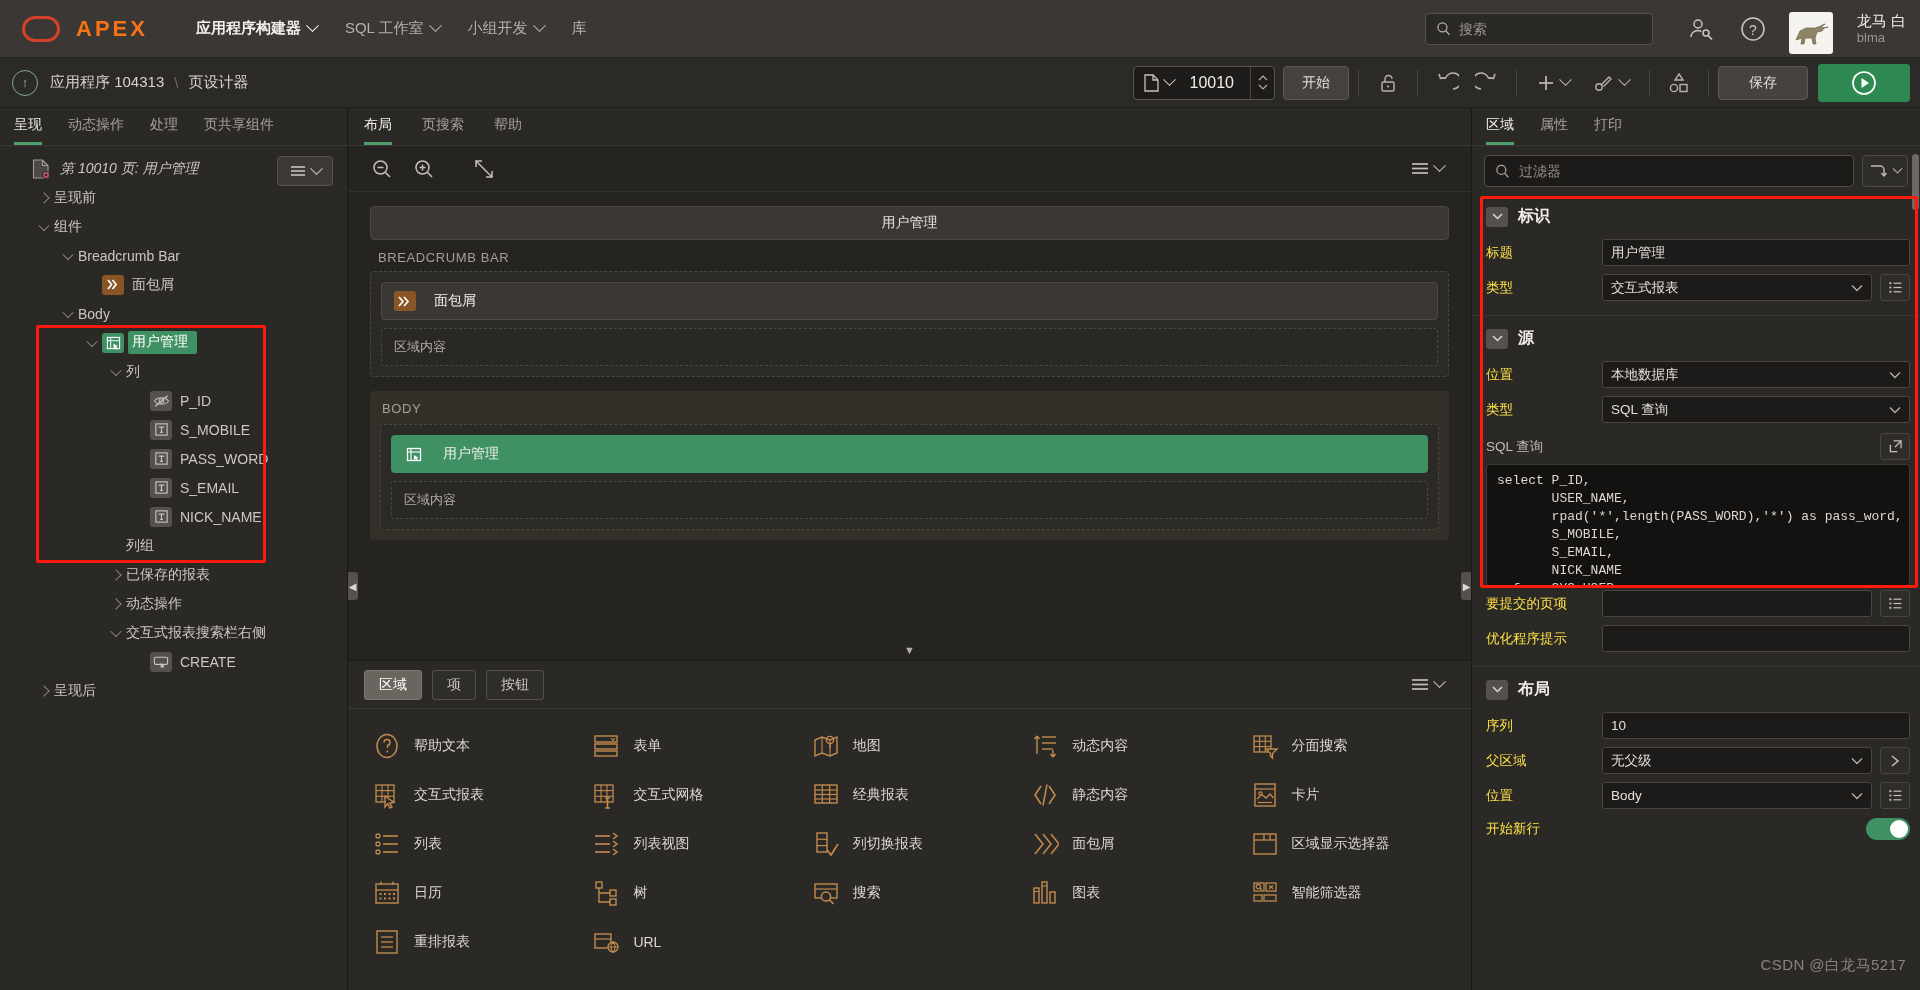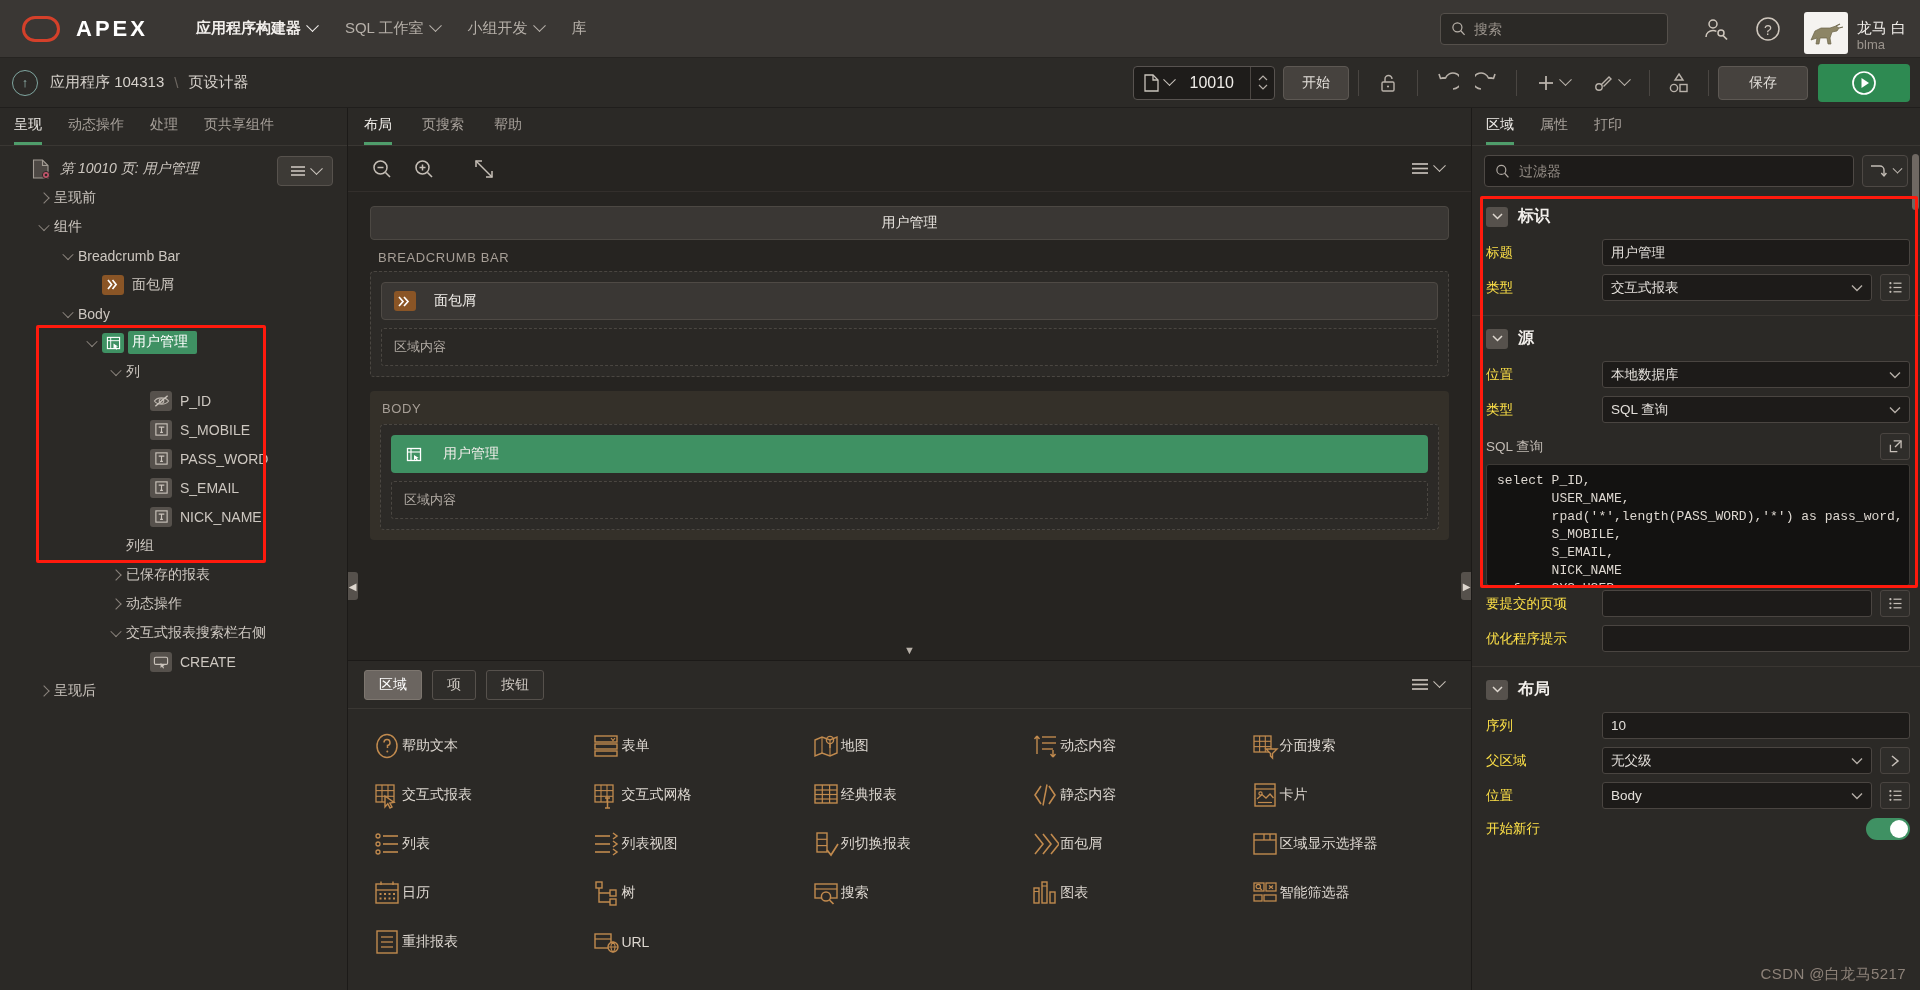--- a/index.html
+++ b/index.html
@@ -15,21 +15,21 @@
   
   .topnav {
     height: 58px; background: #3a3734; display: flex; align-items: center;
     padding: 0 14px; flex: none; border-bottom: 1px solid #262421;
   }
   .logo-mark {
     width: 38px; height: 26px; border: 3px solid #d4402a; border-radius: 13px;
     margin-left: 8px; margin-right: 16px; flex: none;
   }
   .logo-text {
-    font-size: 22px; letter-spacing: 3px; font-weight: bold; color: #ffffff;
+    font-size: 22px; letter-spacing: 3px; font-weight: bold; color: #f97316;
     margin-right: 34px;
   }
   .nav-item {
     display: flex; align-items: center; gap: 7px; font-size: 15px;
     color: #b6b0a9; padding: 8px 14px; cursor: pointer; white-space: nowrap;
   }
   .nav-item.active { color: #f2efec; font-weight: bold; }
   .chev { display:inline-block; width: 9px; height: 9px; border-right: 1.6px solid currentColor;
           border-bottom: 1.6px solid currentColor; transform: rotate(45deg) translate(-2px,-2px); }
   .nav-spacer { flex: 1; }
@@ -38,21 +38,21 @@
     border-radius: 4px; display: flex; align-items: center; padding: 0 10px; gap: 8px;
     margin-right: 22px;
   }
   .search-box input {
     background: transparent; border: none; outline: none; color: #cfcac4;
     font-size: 14px; font-family: inherit; width: 100%;
   }
   .search-box input::placeholder { color: #9b948d; }
   .topicon { width: 34px; height: 34px; display:flex; align-items:center; justify-content:center;
              color:#cfc7bd; cursor:pointer; margin: 0 9px; }
-  .user-chip { display: flex; align-items: flex-end; gap: 9px; margin-left: 10px; cursor: pointer; margin-top: 8px; }
+  .user-chip { display: flex; align-items: flex-start; gap: 24px; margin-left: 10px; cursor: pointer; margin-top: 8px; }
   .avatar {
     width: 44px; height: 42px; background: #f5f3f0; border-radius: 3px;
     display: flex; align-items: center; justify-content: center; overflow: hidden;
   }
   .user-names { line-height: 1.25; }
   .user-name-1 { font-size: 15px; color: #efece8; }
   .user-name-2 { font-size: 13px; color: #9b948d; }
 
   
   .crumbbar {
@@ -162,21 +162,21 @@
   
   .gallery { height: 330px; flex:none; background:#2b2926; border-top:1px solid #1c1a18;
              display:flex; flex-direction:column; }
   .gal-tabs { height:48px; display:flex; align-items:center; padding: 0 16px; gap:10px;
               border-bottom:1px solid #3a3733; }
   .gtab { height:30px; padding: 0 14px; border:1px solid #56514c; border-radius:3px; background:#2f2d2a;
           font-size:14px; color:#cdc7c0; display:flex;align-items:center;cursor:pointer; }
   .gtab.active { background:#6b6560; color:#fff; border-color:#7d766f; }
   .gal-grid { flex:1; padding: 12px 16px; display:grid; grid-template-columns: repeat(5, 1fr);
               grid-auto-rows: 49px; column-gap: 6px; align-content:start; overflow:hidden; }
-  .gitem { display:flex; align-items:center; padding: 0 8px; border-radius:4px;
+  .gitem { display:flex; align-items:center; gap:12px; padding: 0 8px; border-radius:4px;
            cursor:pointer; font-size:14px; color:#ddd7d0; }
   .gicon { width:30px;height:30px;flex:none;color:#c18a4e; display:flex;align-items:center;justify-content:center;}
 
   
   .rightpane { width: 448px; flex:none; background:#2b2926; display:flex; flex-direction:column;
                position:relative; }
   .rtabbar { height:38px; display:flex; align-items:flex-end; padding: 0 14px; gap:26px;
              border-bottom:1px solid #3a3733; flex:none; }
   .rfilter-row { height:50px; display:flex; align-items:center; padding: 0 12px; gap:8px; flex:none; }
   .rfilter {
@@ -210,21 +210,21 @@
     margin: 0 10px 0 14px; background:#131211; border:1px solid #3d3935; border-radius:3px;
     padding: 7px 10px; font-family: "Liberation Mono","DejaVu Sans Mono",monospace;
     font-size:13px; line-height:1.38; color:#ded8d1; white-space:pre; overflow:hidden; height:122px;
   }
   .divider-h { height:1px; background:#3a3632; margin: 10px 0 2px 0; }
   .toggle-sw { width:44px;height:22px;border-radius:11px;background:#3f9163;position:relative;cursor:pointer;flex:none;}
   .toggle-sw::after{content:'';position:absolute;right:2px;top:2px;width:18px;height:18px;border-radius:50%;background:#fff;}
   .rp-scroll { position:absolute; right:1px; top:46px; width:7px; height:56px; background:#6f6862;
                border-radius:4px; cursor:pointer; }
   .hl-right { position:absolute; border:3px solid #ff1a0d; border-radius:2px; pointer-events:none; }
-  .watermark { position:absolute; right: 14px; bottom: 6px; font-size:15px; color:#8d8279;
+  .watermark { position:absolute; right: 14px; bottom: 15px; font-size:15px; color:#8d8279;
                letter-spacing:.4px; }
   svg { display:block; }
 </style>
 </head>
 <body>
 
 <div class="app">
 
   <div class="topnav">
     <div class="logo-mark"></div>

